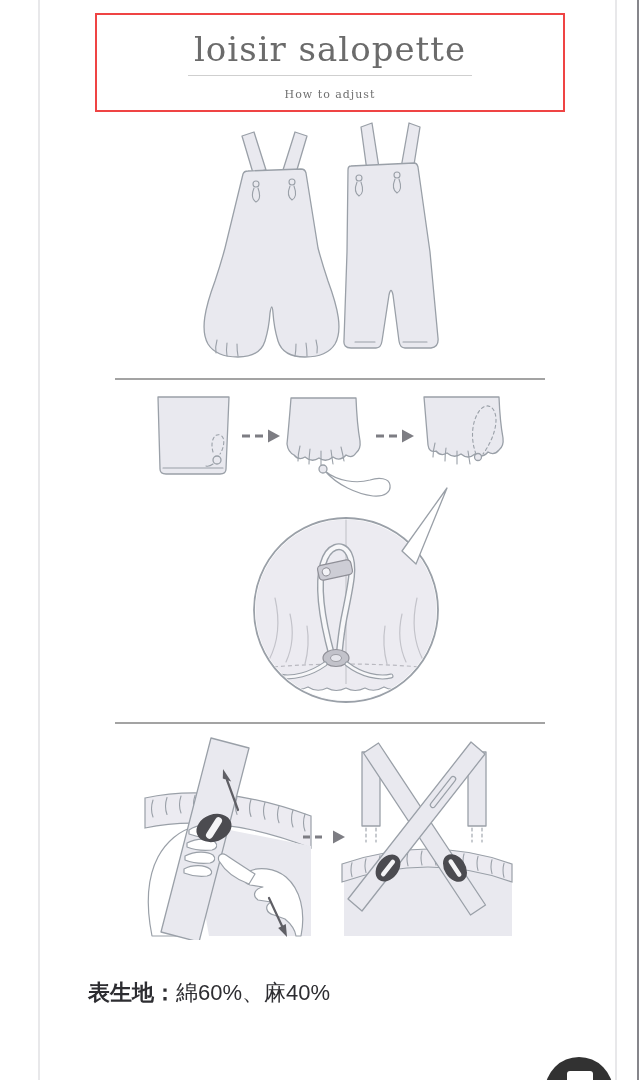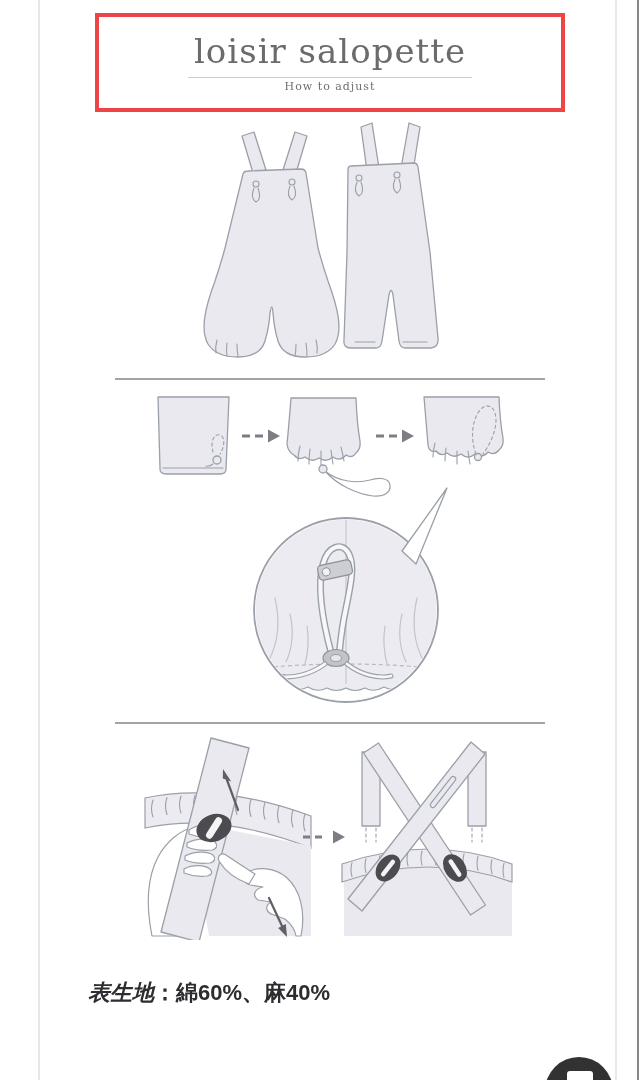--- a/index.html
+++ b/index.html
@@ -2,36 +2,36 @@
 <html style="--garment-fill: #e9e9ef; --garment-outline: #9aa0a8; --title-text: #6b6b6b; --body-text: #2d2d31; --buckle-dark: #4b4b50; --page-border-light: #e8e8ea; --page-edge-dark: #86868b; --fab-background: #323232;"><head>
 <meta charset="utf-8">
 <style>
   html,body{margin:0;padding:0;}
   body{width:639px;height:1080px;background:#fff;position:relative;font-family:"Liberation Sans","DejaVu Sans",sans-serif;}
   .screen{position:absolute;inset:0;width:639px;height:1080px;overflow:hidden;background:#fff;}
   .gutter-line{position:absolute;top:0;bottom:0;width:2px;background:var(--page-border-light,#e8e8ea);}
   .gutter-line.left{left:38px;}
   .gutter-line.right{left:615px;}
   .edge-dark{position:absolute;top:0;bottom:0;left:637px;width:2px;background:var(--page-edge-dark,#86868b);}
-  .header-box{position:absolute;left:95px;top:13px;width:470px;height:99px;border:4px solid #ef4444;background:#fff;box-sizing:border-box;text-align:center;}
+  .header-box{position:absolute;left:95px;top:13px;width:470px;height:99px;border:2px solid #ef4444;background:#fff;box-sizing:border-box;text-align:center;}
   .title{margin-top:14px;font-family:"DejaVu Serif","Liberation Serif",serif;font-size:34px;letter-spacing:1px;color:var(--title-text,#6b6b6b);}
   .title-underline{width:284px;height:1px;background:#cfcfcf;margin:6px auto 0 auto;}
-  .subtitle{margin-top:2px;font-family:"DejaVu Serif","Liberation Serif",serif;font-size:11px;letter-spacing:1px;color:#6f6f6f;}
+  .subtitle{margin-top:12px;font-family:"DejaVu Serif","Liberation Serif",serif;font-size:11px;letter-spacing:1px;color:#6f6f6f;}
   svg{position:absolute;display:block;}
   .svg-overalls{left:39px;top:118px;}
   .svg-cuffs{left:39px;top:388px;}
   .svg-straps{left:39px;top:730px;}
   .divider{position:absolute;left:115px;width:430px;height:2px;background:#a3a3a3;}
   .divider1{top:378px;}
   .divider2{top:722px;}
   .materials{position:absolute;left:88px;top:982px;color:var(--body-text,#2d2d31);font-size:22px;line-height:1;}
   .material-line{margin-bottom:28px;white-space:nowrap;}
-  .m-label{font-weight:700;font-style:italic;}
+  .m-label{font-weight:700;}
   .m-sep{font-weight:700;}
-  .m-value{font-weight:700;}
+  .m-value{font-weight:400;}
   .fab{position:absolute;left:545px;top:1057px;width:68px;height:68px;border-radius:50%;background:var(--fab-background,#323232);}
   .fab-glyph{position:absolute;left:22px;top:14px;width:26px;height:18px;border-radius:3px;background:#fff;}
   
   .ol{fill:var(--garment-fill,#e9e9ef);stroke:var(--garment-outline,#9aa0a8);stroke-width:1.3;stroke-linejoin:round;}
   .ln{fill:none;stroke:var(--garment-outline,#9aa0a8);stroke-width:1.1;stroke-linecap:round;}
   .lnl{fill:none;stroke:#c3c3ca;stroke-width:1.2;stroke-linecap:round;}
   .wfill{fill:#fff;stroke:var(--garment-outline,#9aa0a8);stroke-width:1.2;stroke-linejoin:round;}
   .dash{stroke-dasharray:3 3;}
   .dk{fill:var(--buckle-dark,#4b4b50);stroke:none;}
   .slash{fill:#f4f4f6;}

